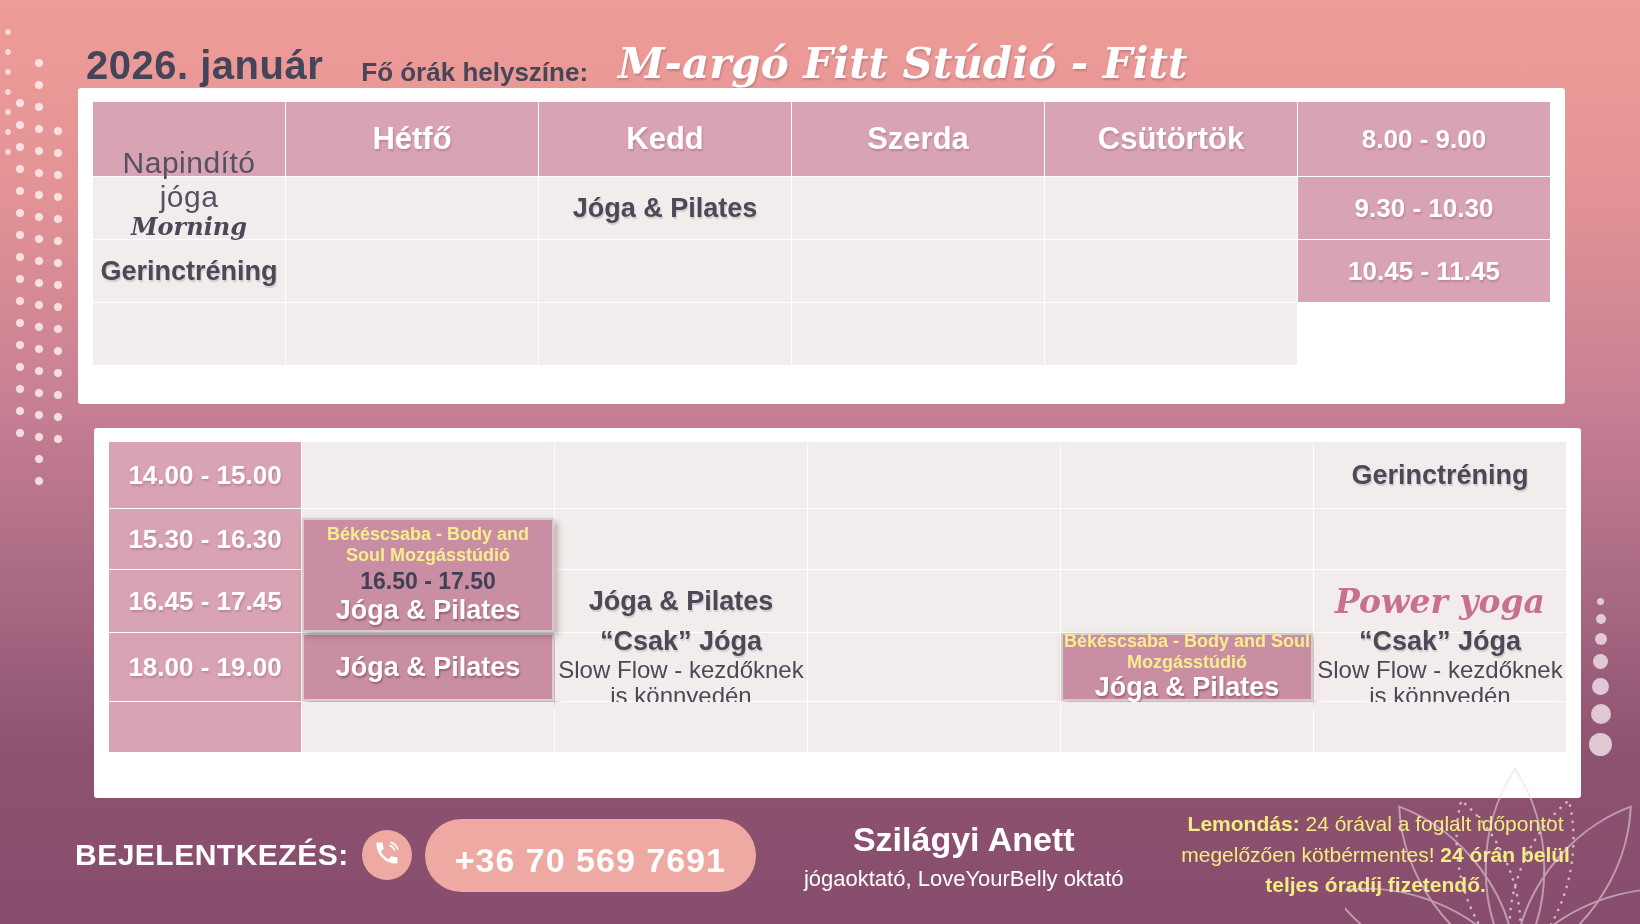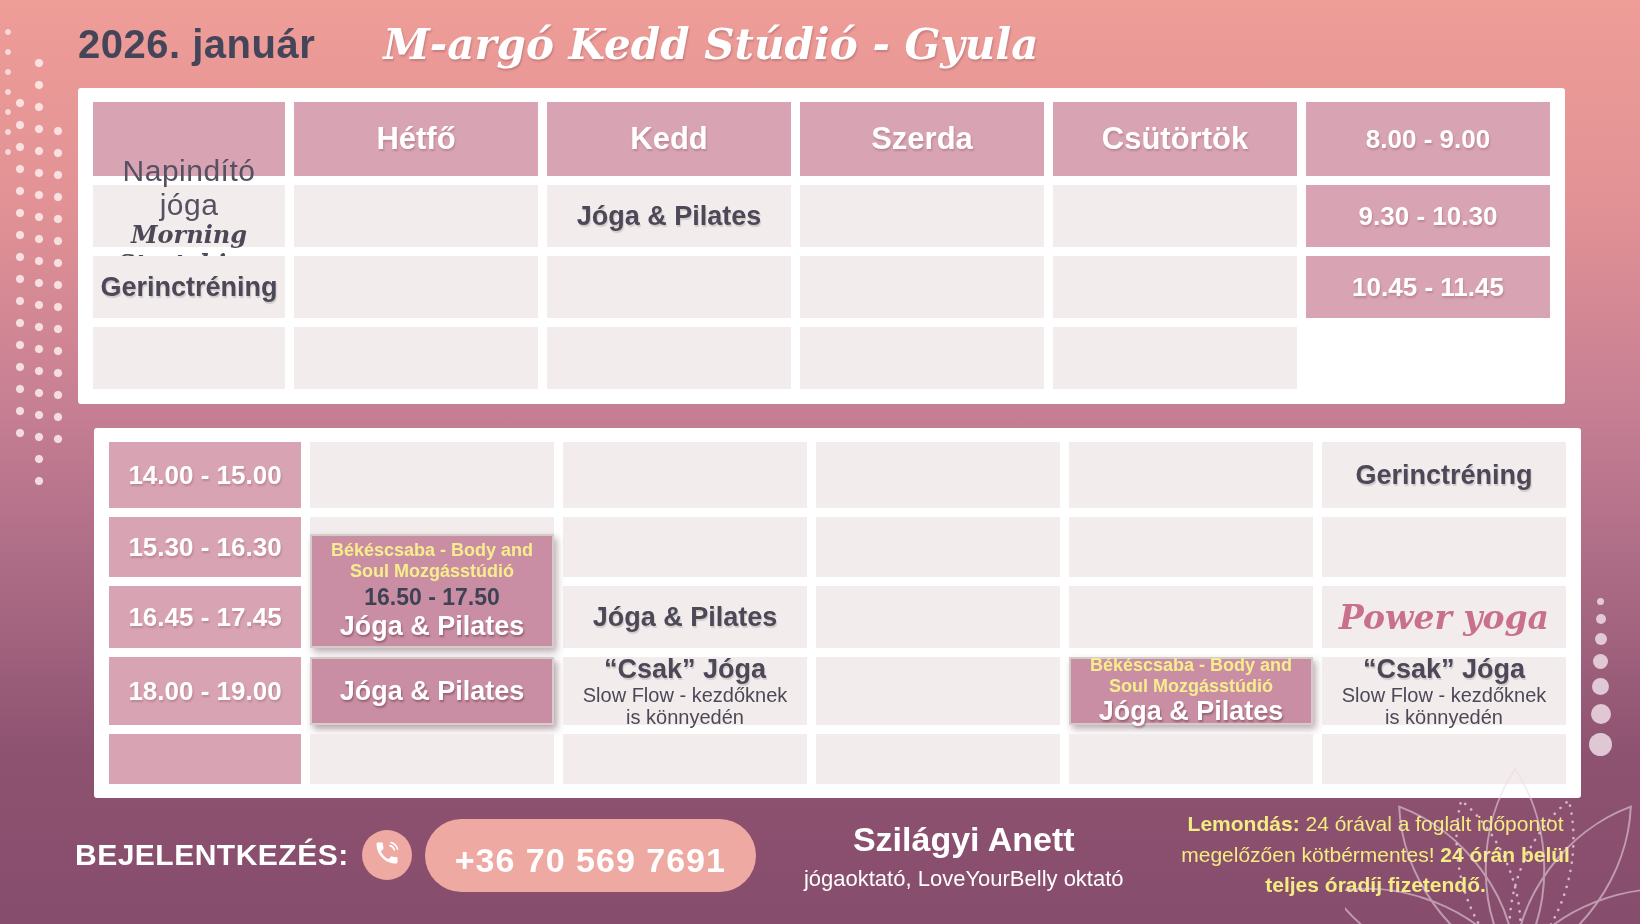--- a/index.html
+++ b/index.html
@@ -17,48 +17,48 @@
   .strip3 { left: 50px;  top: 120px; width: 16px; height: 330px; }
   .strip4 { left: 2px;   top: 22px;  width: 12px; height: 140px; background-size: 12px 20px;
             background-image: radial-gradient(circle, rgba(252,238,238,.75) 2.4px, rgba(252,238,238,0) 3.4px); }
 
   .dots-col-right { position: absolute; right: 28px; top: 598px; display: flex; flex-direction: column; align-items: center; gap: 9px; }
   .dots-col-right span { display: block; border-radius: 50%; background: #e9d4df; opacity: .9; }
 
   .lotus { position: absolute; right: -45px; bottom: -50px; }
 
   
-  .top-bar { position: absolute; top: 0; left: 0; right: 0; height: 88px; display: flex; align-items: center; }
+  .top-bar { position: absolute; top: 0; left: 8px; right: 0; height: 88px; display: flex; align-items: flex-end; }
   .date-title { margin-left: 78px; font-size: 40px; font-weight: 800; color: #45455a; letter-spacing: .5px; }
   .main-title { margin-left: 126px; font-size: 52px; font-weight: 800; color: #fff; letter-spacing: 1.5px;
                 text-shadow: 2px 3px 3px rgba(120,60,70,.45); }
   .loc-block { margin-left: 38px; text-align: center; line-height: 1.15; }
   .loc-label { font-size: 26px; font-weight: 800; color: #474659; }
   .loc-value { font-size: 26px; font-weight: 400; color: #fff; }
   .studio-name { margin-left: 30px; font-family: "DejaVu Serif", serif; font-style: italic; font-weight: 700;
                  font-size: 42px; color: #fff; text-shadow: 1px 2px 2px rgba(120,60,70,.3); white-space: nowrap; }
 
   
   .sheet { position: absolute; left: 78px; width: 1487px; background: #fff; border-radius: 3px;
-           display: grid; grid-template-columns: 192px repeat(5, 1fr); gap: 9px; padding: 14px 15px; }
+           display: grid; grid-template-columns: 192px repeat(5, 1fr); gap: 1px; padding: 14px 15px; }
   .sheet-morning  { top: 88px;  height: 316px; grid-template-rows: 74px 62px 62px 62px; }
   .sheet-afternoon{ top: 428px; height: 370px; grid-template-rows: 66px 60px 62px 68px 50px; margin-left: 16px; }
 
   .hcell, .tcell { background: #d8a3b3; color: #fff; display: flex; align-items: center; justify-content: center;
                    font-weight: 800; text-shadow: 1px 2px 2px rgba(140,80,95,.35); }
   .hcell { font-size: 31px; }
   .tcell { font-size: 26px; }
   .cell  { background: #f2edec; display: flex; flex-direction: column; align-items: center; justify-content: center;
            text-align: center; position: relative; }
 
   .bold-title { font-size: 27px; font-weight: 800; color: #4c4857; text-shadow: 1px 2px 1px rgba(170,158,162,.45); }
   .thin-title { font-size: 30px; font-weight: 400; color: #565162; letter-spacing: .5px; }
   .script-sub { font-family: "DejaVu Serif", serif; font-style: italic; font-weight: 700; font-size: 24px; color: #4c4857; margin-top: -2px; }
   .power-script { font-family: "DejaVu Serif", serif; font-style: italic; font-weight: 700; font-size: 33px; color: #c8708e; }
-  .csak-sub { font-size: 20px; color: #4c4857; line-height: 1.08; }
+  .csak-sub { font-size: 24px; color: #4c4857; line-height: 1.08; }
 
   .special { background: #ca8ea4; border: 2px solid #d4ccc8; box-shadow: 3px 4px 7px rgba(90,50,62,.4);
              display: flex; flex-direction: column; align-items: center; justify-content: center; text-align: center; padding: 3px 6px; }
   .overlay { position: absolute; left: 0; right: 0; bottom: 0; top: -52px; z-index: 2; }
   .cell.special-cell { background: #ca8ea4; border: 2px solid #d4ccc8; box-shadow: 3px 4px 7px rgba(90,50,62,.4); }
   .cell.evening-cell { background: #ca8ea4; border: 2px solid #d8cfca; box-shadow: 3px 4px 7px rgba(90,50,62,.45); }
   .sp-loc   { color: #f6ee8d; font-weight: 800; font-size: 18px; line-height: 1.12; }
   .sp-time  { color: #3f4254; font-weight: 800; font-size: 23px; margin-top: 3px; }
   .sp-title { color: #fff; font-weight: 800; font-size: 27px; text-shadow: 1px 2px 2px rgba(90,40,55,.45); }
 
@@ -85,22 +85,23 @@
   <div>
     <div class="dots-strip strip1"></div>
     <div class="dots-strip strip2"></div>
     <div class="dots-strip strip3"></div>
     <div class="dots-strip strip4"></div>
   </div>
 
   <header class="top-bar">
     <div class="date-title">2026. január</div>
     <div class="loc-block">
-    </div>
-    <div class="studio-name">M-argó Kedd Stúdió - Gyula</div>
+      <div class="loc-label">Fő órák helyszíne:</div>
+    </div>
+    <div class="studio-name">M-argó Fitt Stúdió - Fitt</div>
   </header>
 
   <section class="sheet sheet-morning">
     <div class="hcell"></div>
     <div class="hcell">Hétfő</div>
     <div class="hcell">Kedd</div>
     <div class="hcell">Szerda</div>
     <div class="hcell">Csütörtök</div>
 
     <div class="tcell">8.00 - 9.00</div>

